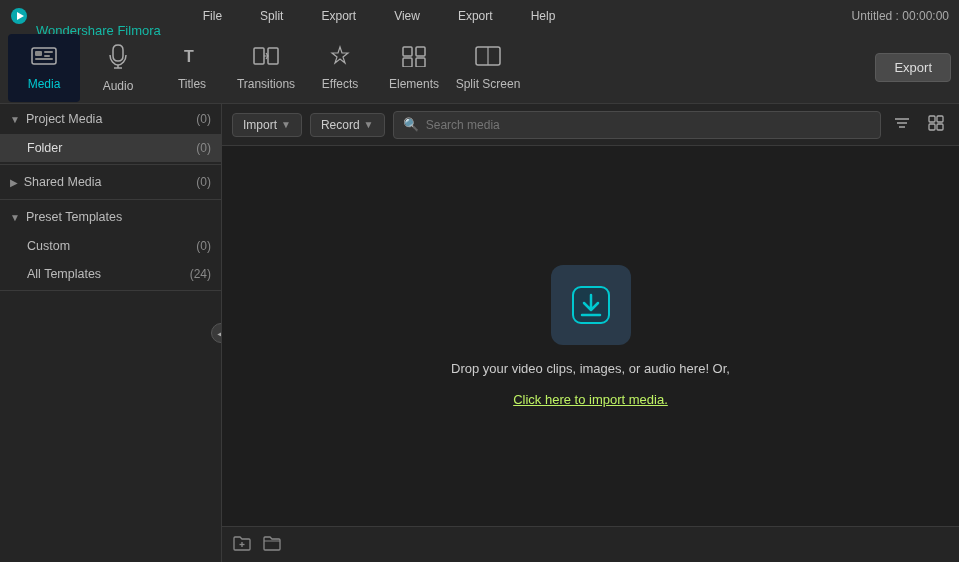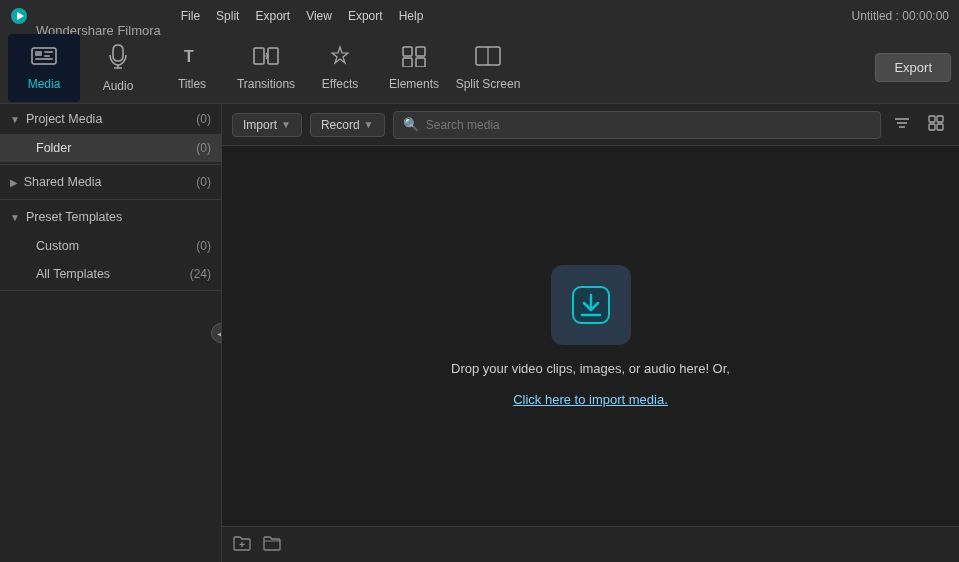--- a/index.html
+++ b/index.html
@@ -26,32 +26,33 @@
       display: flex;
       align-items: center;
       gap: 8px;
     }
     #app-logo {
       width: 18px;
       height: 18px;
     }
     #app-title {
       font-size: 13px;
-      color: #a3a3a3;
+      color: #14b8a6;
       margin-top: 28px;
     }
     #titlebar-menu {
       display: flex;
       gap: 16px;
       margin-left: 12px;
     }
     .menu-item {
       color: #ccc;
       font-size: 12px;
       cursor: pointer;
+      margin-left: 22px;
     }
     #titlebar-right {
       font-size: 12px;
       color: #aaa;
     }
 
     
     #toolbar {
       background: #2b2b2b;
       height: 72px;
@@ -124,21 +125,21 @@
       color: #888;
     }
     .sidebar-section-header .count {
       color: #888;
       font-size: 12px;
     }
     .sidebar-item {
       display: flex;
       align-items: flex-start;
       justify-content: space-between;
-      padding: 7px 10px 7px 36px;
+      padding: 7px 10px 7px 27px;
       cursor: pointer;
       font-size: 12.5px;
       color: #bbb;
     }
     .sidebar-item.active {
       background: #3a3a3a;
       color: #ddd;
     }
     .sidebar-item .count {
       color: #888;
@@ -234,21 +235,21 @@
     #drop-icon-box {
       width: 80px;
       height: 80px;
       background: #2a3a4a;
       border-radius: 12px;
       display: flex;
       align-items: center;
       justify-content: center;
     }
     #import-link {
-      color: #7dd3fc;
+      color: #bef264;
       cursor: pointer;
       text-decoration: underline;
       font-size: 13px;
     }
 
     
     #bottom-bar {
       height: 36px;
       background: #252525;
       border-top: 1px solid #3a3a3a;

